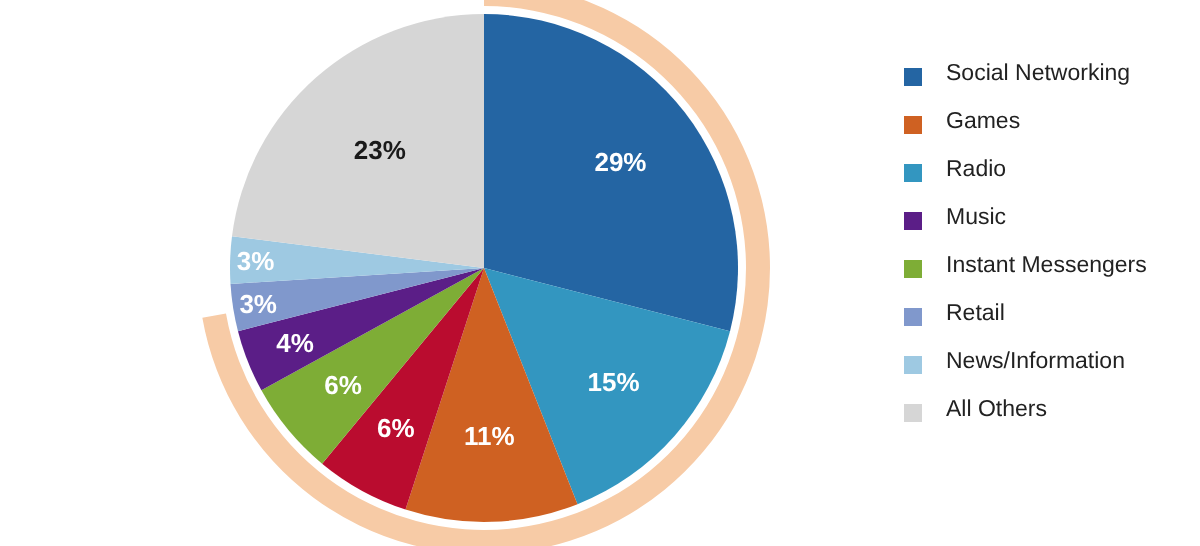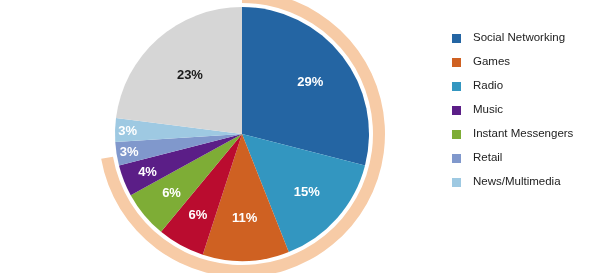--- a/index.html
+++ b/index.html
@@ -129,17 +129,21 @@
       <div class="legend-item">
         <span class="legend-swatch" style="background: rgb(126, 173, 54);"></span>
         <span class="legend-label">Instant Messengers</span>
       </div>
       <div class="legend-item">
         <span class="legend-swatch" style="background: rgb(128, 152, 204);"></span>
         <span class="legend-label">Retail</span>
       </div>
       <div class="legend-item">
         <span class="legend-swatch" style="background: rgb(158, 201, 226);"></span>
-        <span class="legend-label">News/Multimedia</span>
+        <span class="legend-label">News/Information</span>
+      </div>
+      <div class="legend-item">
+        <span class="legend-swatch" style="background: rgb(214, 214, 214);"></span>
+        <span class="legend-label">All Others</span>
       </div>
     </div>
 
 </div>
 
 </body></html>

